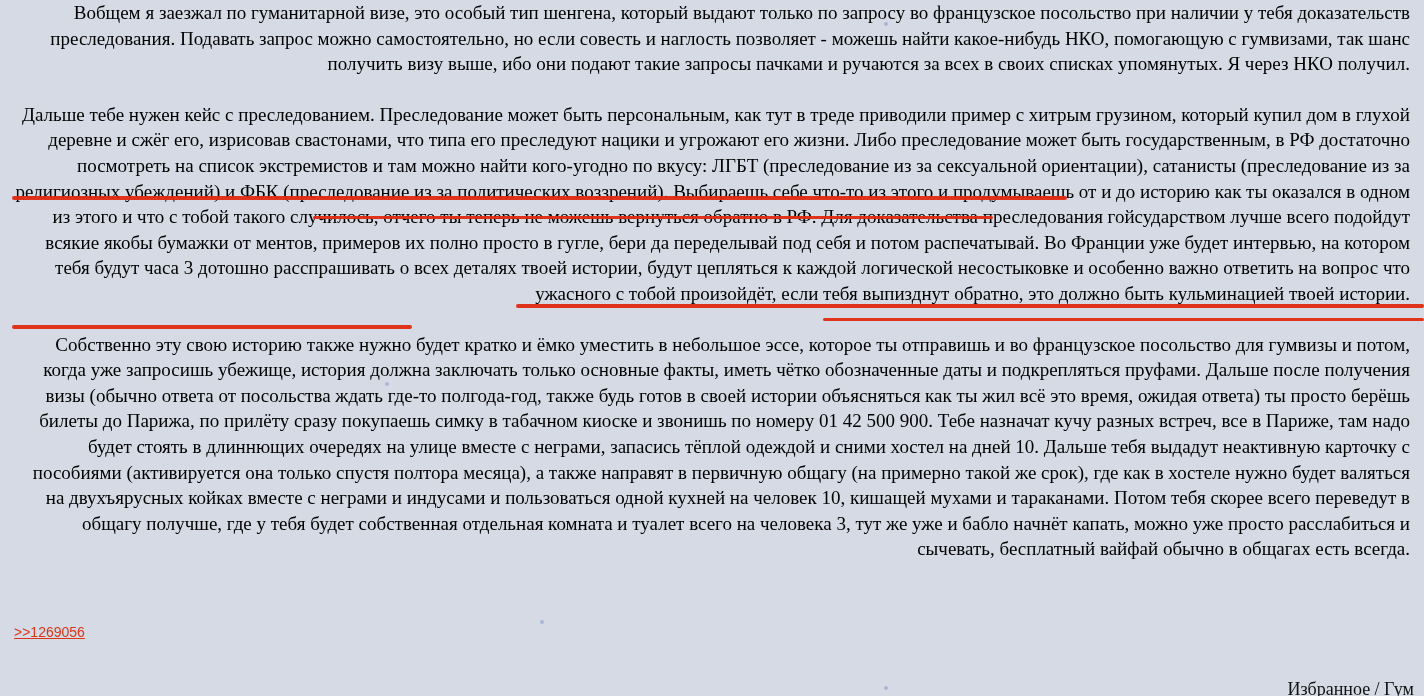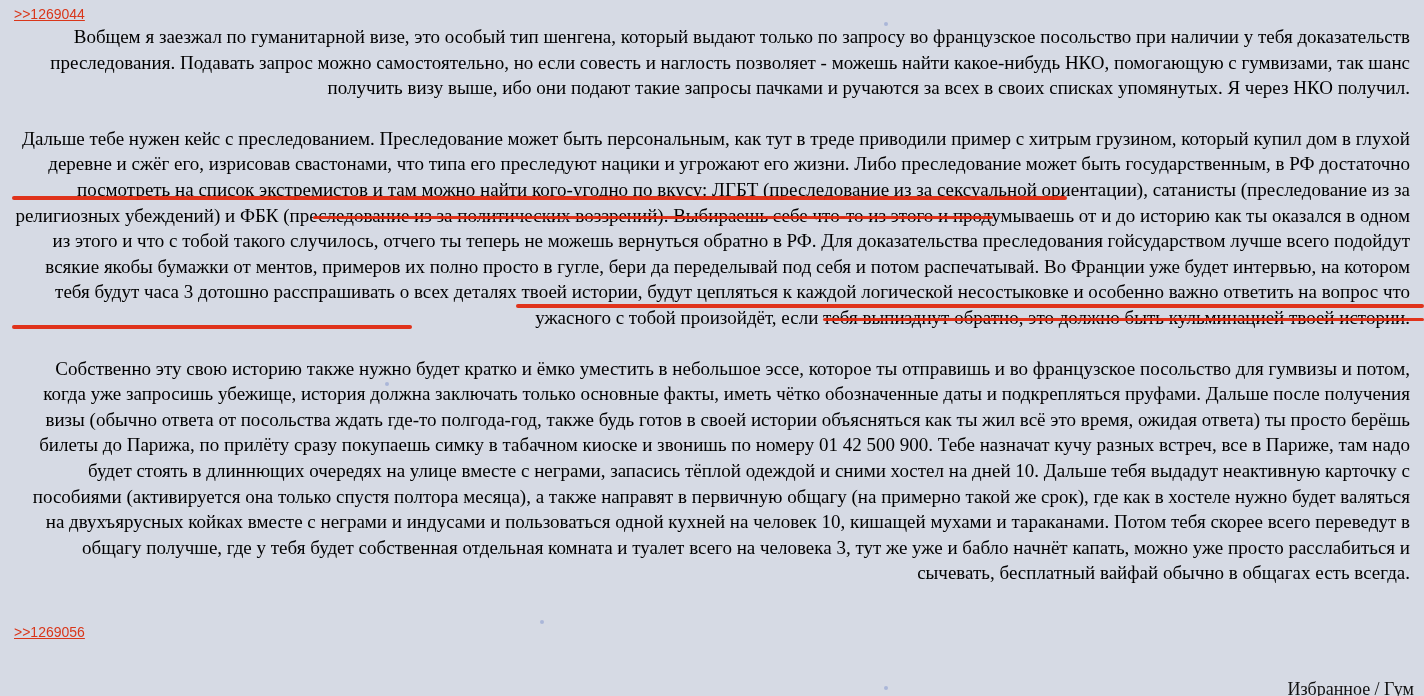--- a/index.html
+++ b/index.html
@@ -72,21 +72,20 @@
     font-size: 18px;
     color: #111;
     white-space: nowrap;
   }
 </style>
 </head>
 <body>
 
 <div class="post">
 
-  <a class="reflink" href="#">&gt;&gt;1269044</a>
 
   <div class="body-text">
     <p class="para">Вобщем я заезжал по гуманитарной визе, это особый тип шенгена, который выдают только по запросу во французское посольство при наличии у тебя доказательств преследования. Подавать запрос можно самостоятельно, но если совесть и наглость позволяет - можешь найти какое-нибудь НКО, помогающую с гумвизами, так шанс получить визу выше, ибо они подают такие запросы пачками и ручаются за всех в своих списках упомянутых. Я через НКО получил.</p>
     <p class="para">Дальше тебе нужен кейс с преследованием. Преследование может быть персональным, как тут в треде приводили пример с хитрым грузином, который купил дом в глухой деревне и сжёг его, изрисовав свастонами, что типа его преследуют нацики и угрожают его жизни. Либо преследование может быть государственным, в РФ достаточно посмотреть на список экстремистов и там можно найти кого-угодно по вкусу: ЛГБТ (преследование из за сексуальной ориентации), сатанисты (преследование из за религиозных убеждений) и ФБК (преследование из за политических воззрений). Выбираешь себе что-то из этого и продумываешь от и до историю как ты оказался в одном из этого и что с тобой такого случилось, отчего ты теперь не можешь вернуться обратно в РФ. Для доказательства преследования гойсударством лучше всего подойдут всякие якобы бумажки от ментов, примеров их полно просто в гугле, бери да переделывай под себя и потом распечатывай. Во Франции уже будет интервью, на котором тебя будут часа 3 дотошно расспрашивать о всех деталях твоей истории, будут цепляться к каждой логической несостыковке и особенно важно ответить на вопрос что ужасного с тобой произойдёт, если тебя выпизднут обратно, это должно быть кульминацией твоей истории.</p>
     <p class="para">Собственно эту свою историю также нужно будет кратко и ёмко уместить в небольшое эссе, которое ты отправишь и во французское посольство для гумвизы и потом, когда уже запросишь убежище, история должна заключать только основные факты, иметь чётко обозначенные даты и подкрепляться пруфами. Дальше после получения визы (обычно ответа от посольства ждать где-то полгода-год, также будь готов в своей истории объясняться как ты жил всё это время, ожидая ответа) ты просто берёшь билеты до Парижа, по прилёту сразу покупаешь симку в табачном киоске и звонишь по номеру 01 42 500 900. Тебе назначат кучу разных встреч, все в Париже, там надо будет стоять в длиннющих очередях на улице вместе с неграми, запасись тёплой одеждой и сними хостел на дней 10. Дальше тебя выдадут неактивную карточку с пособиями (активируется она только спустя полтора месяца), а также направят в первичную общагу (на примерно такой же срок), где как в хостеле нужно будет валяться на двухъярусных койках вместе с неграми и индусами и пользоваться одной кухней на человек 10, кишащей мухами и тараканами. Потом тебя скорее всего переведут в общагу получше, где у тебя будет собственная отдельная комната и туалет всего на человека 3, тут же уже и бабло начнёт капать, можно уже просто расслабиться и сычевать, бесплатный вайфай обычно в общагах есть всегда.</p>
   </div>
 
   <a class="reflink reflink-bottom" href="#">&gt;&gt;1269056</a>
 
   <div class="marker" style="left:12px; top:196px; width:1055px;"></div>

